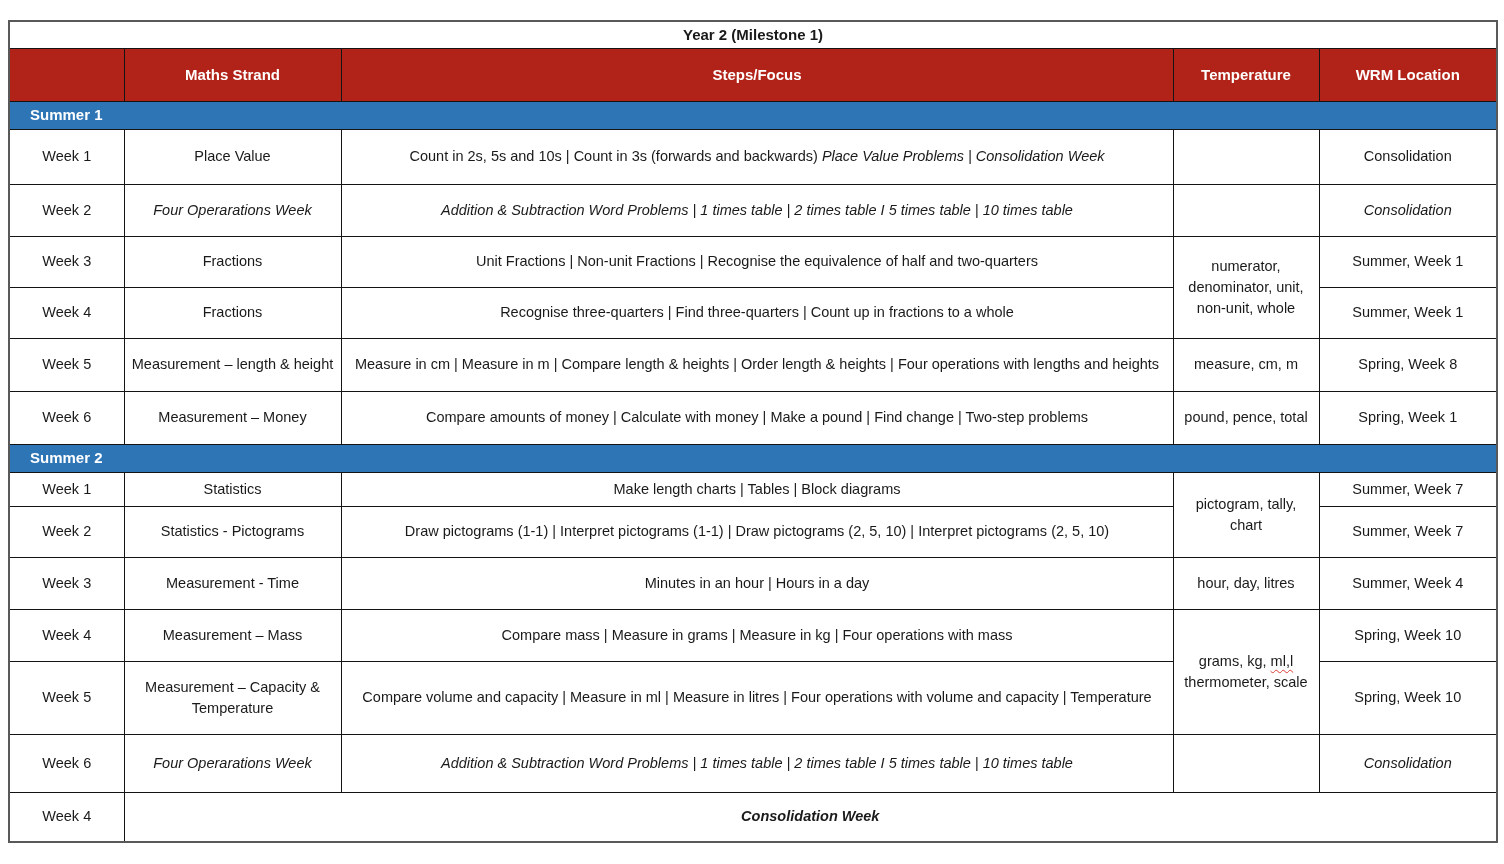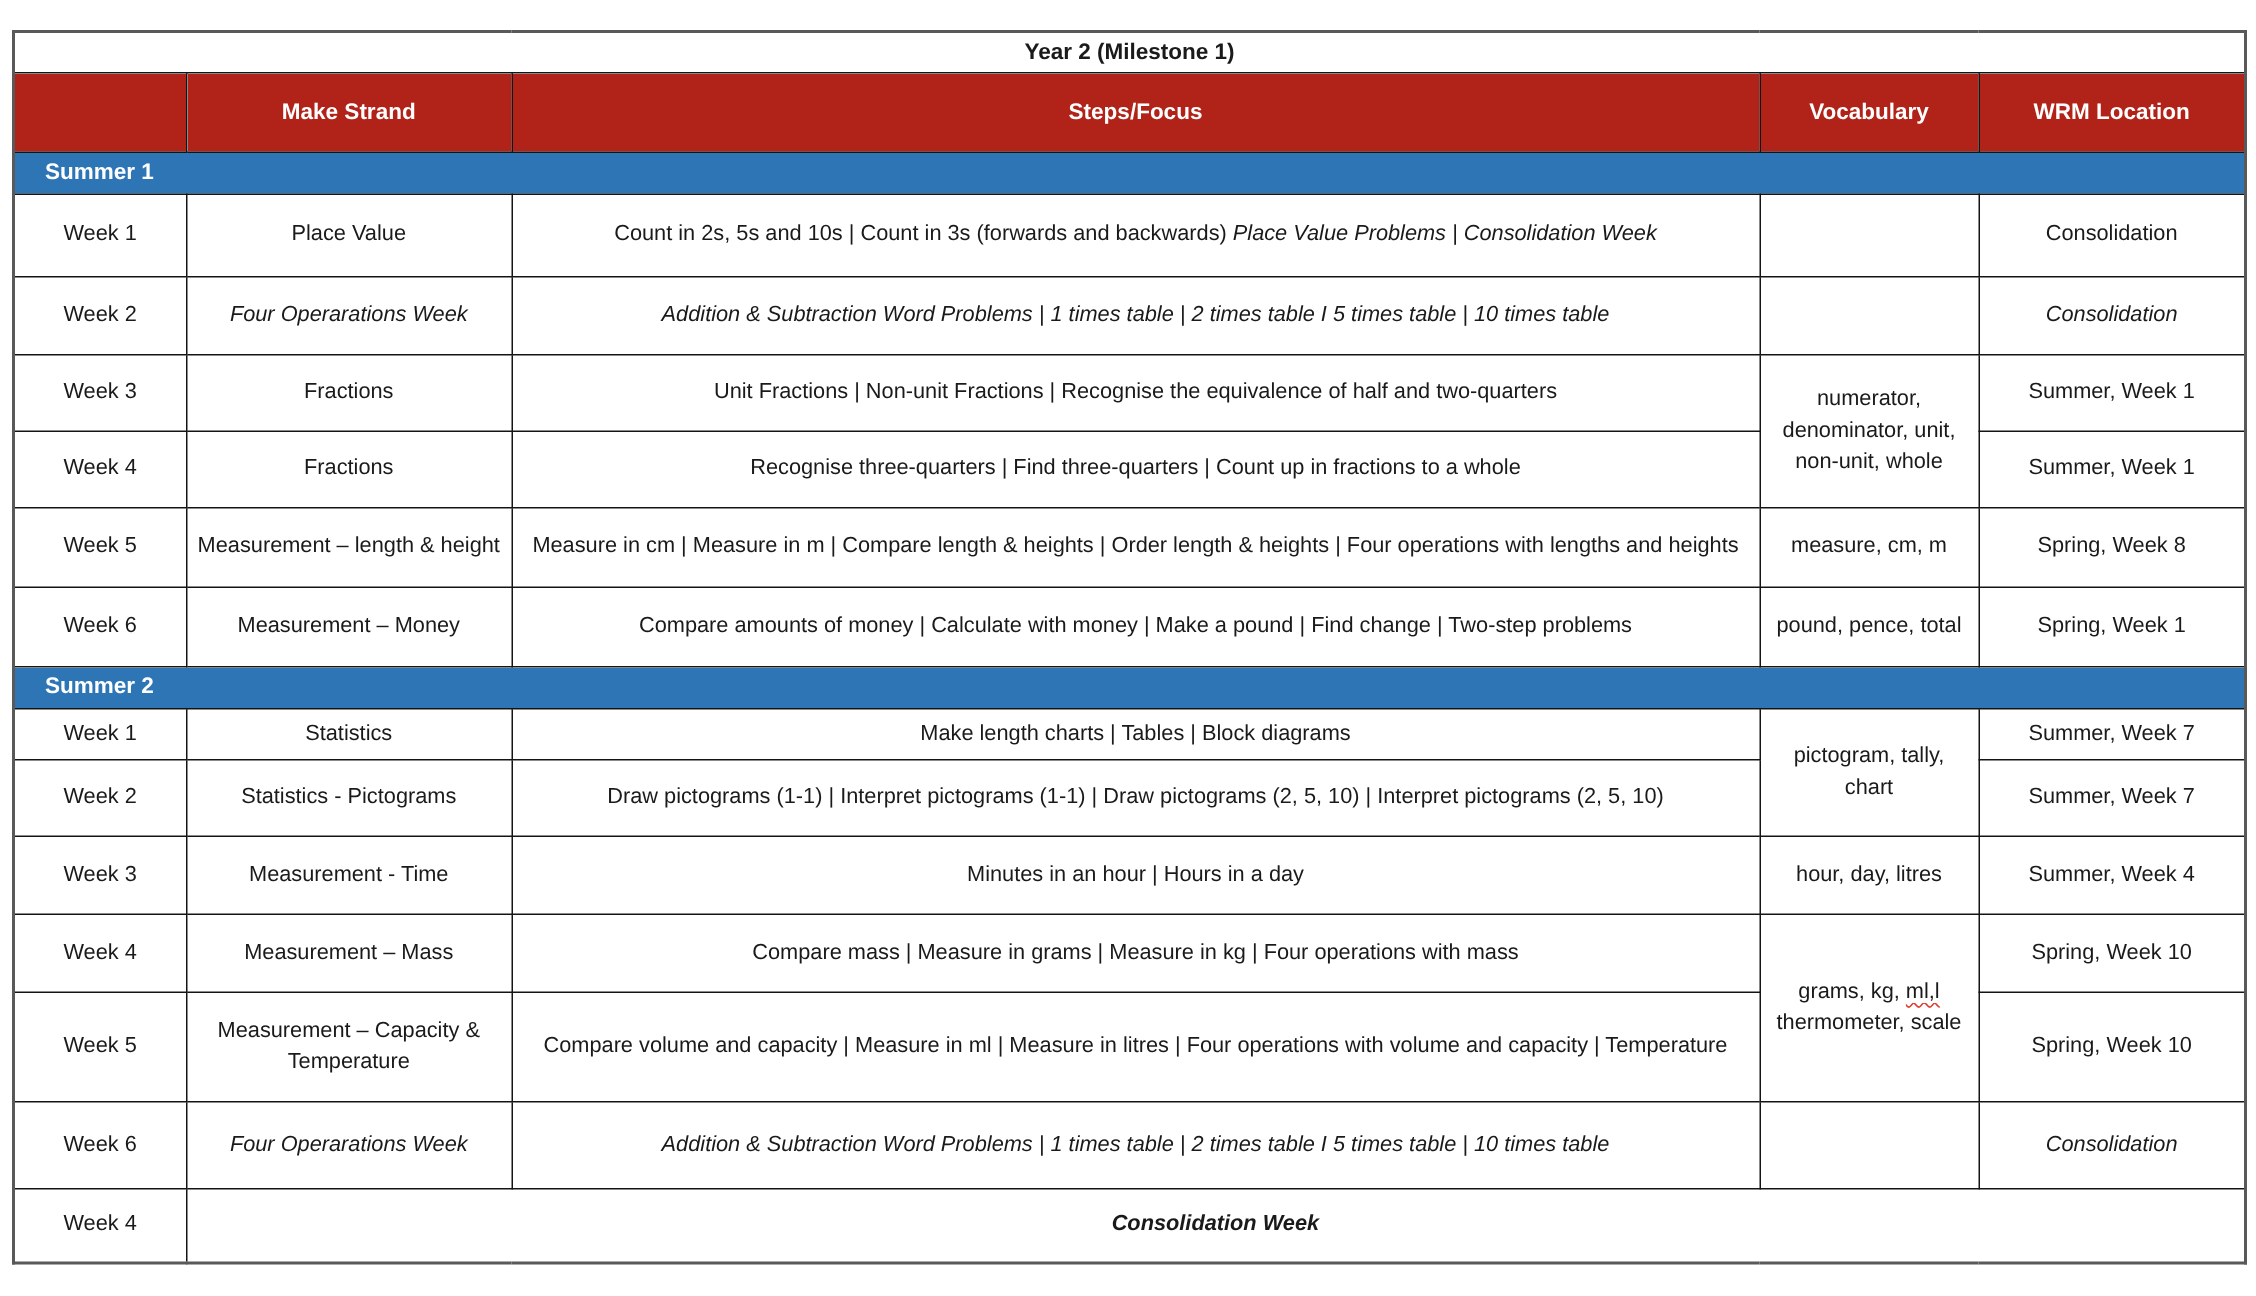--- a/index.html
+++ b/index.html
@@ -80,23 +80,23 @@
       <col style="width:178px">
     </colgroup>
 
     <tbody>
         <tr style="height:24px">
       <td colspan="5" class="title-cell">Year 2 (Milestone 1)</td>
     </tr>
 
     <tr class="header-row" style="height:53px">
       <td></td>
-      <td>Make Strand</td>
+      <td>Maths Strand</td>
       <td>Steps/Focus</td>
-      <td>Vocabulary</td>
+      <td>Temperature</td>
       <td>WRM Location</td>
     </tr>
 
     <tr class="section-row" style="height:28px">
       <td colspan="5">Summer 1</td>
     </tr>
 
     <tr style="height:55px">
       <td>Week 1</td>
       <td>Place Value</td>

